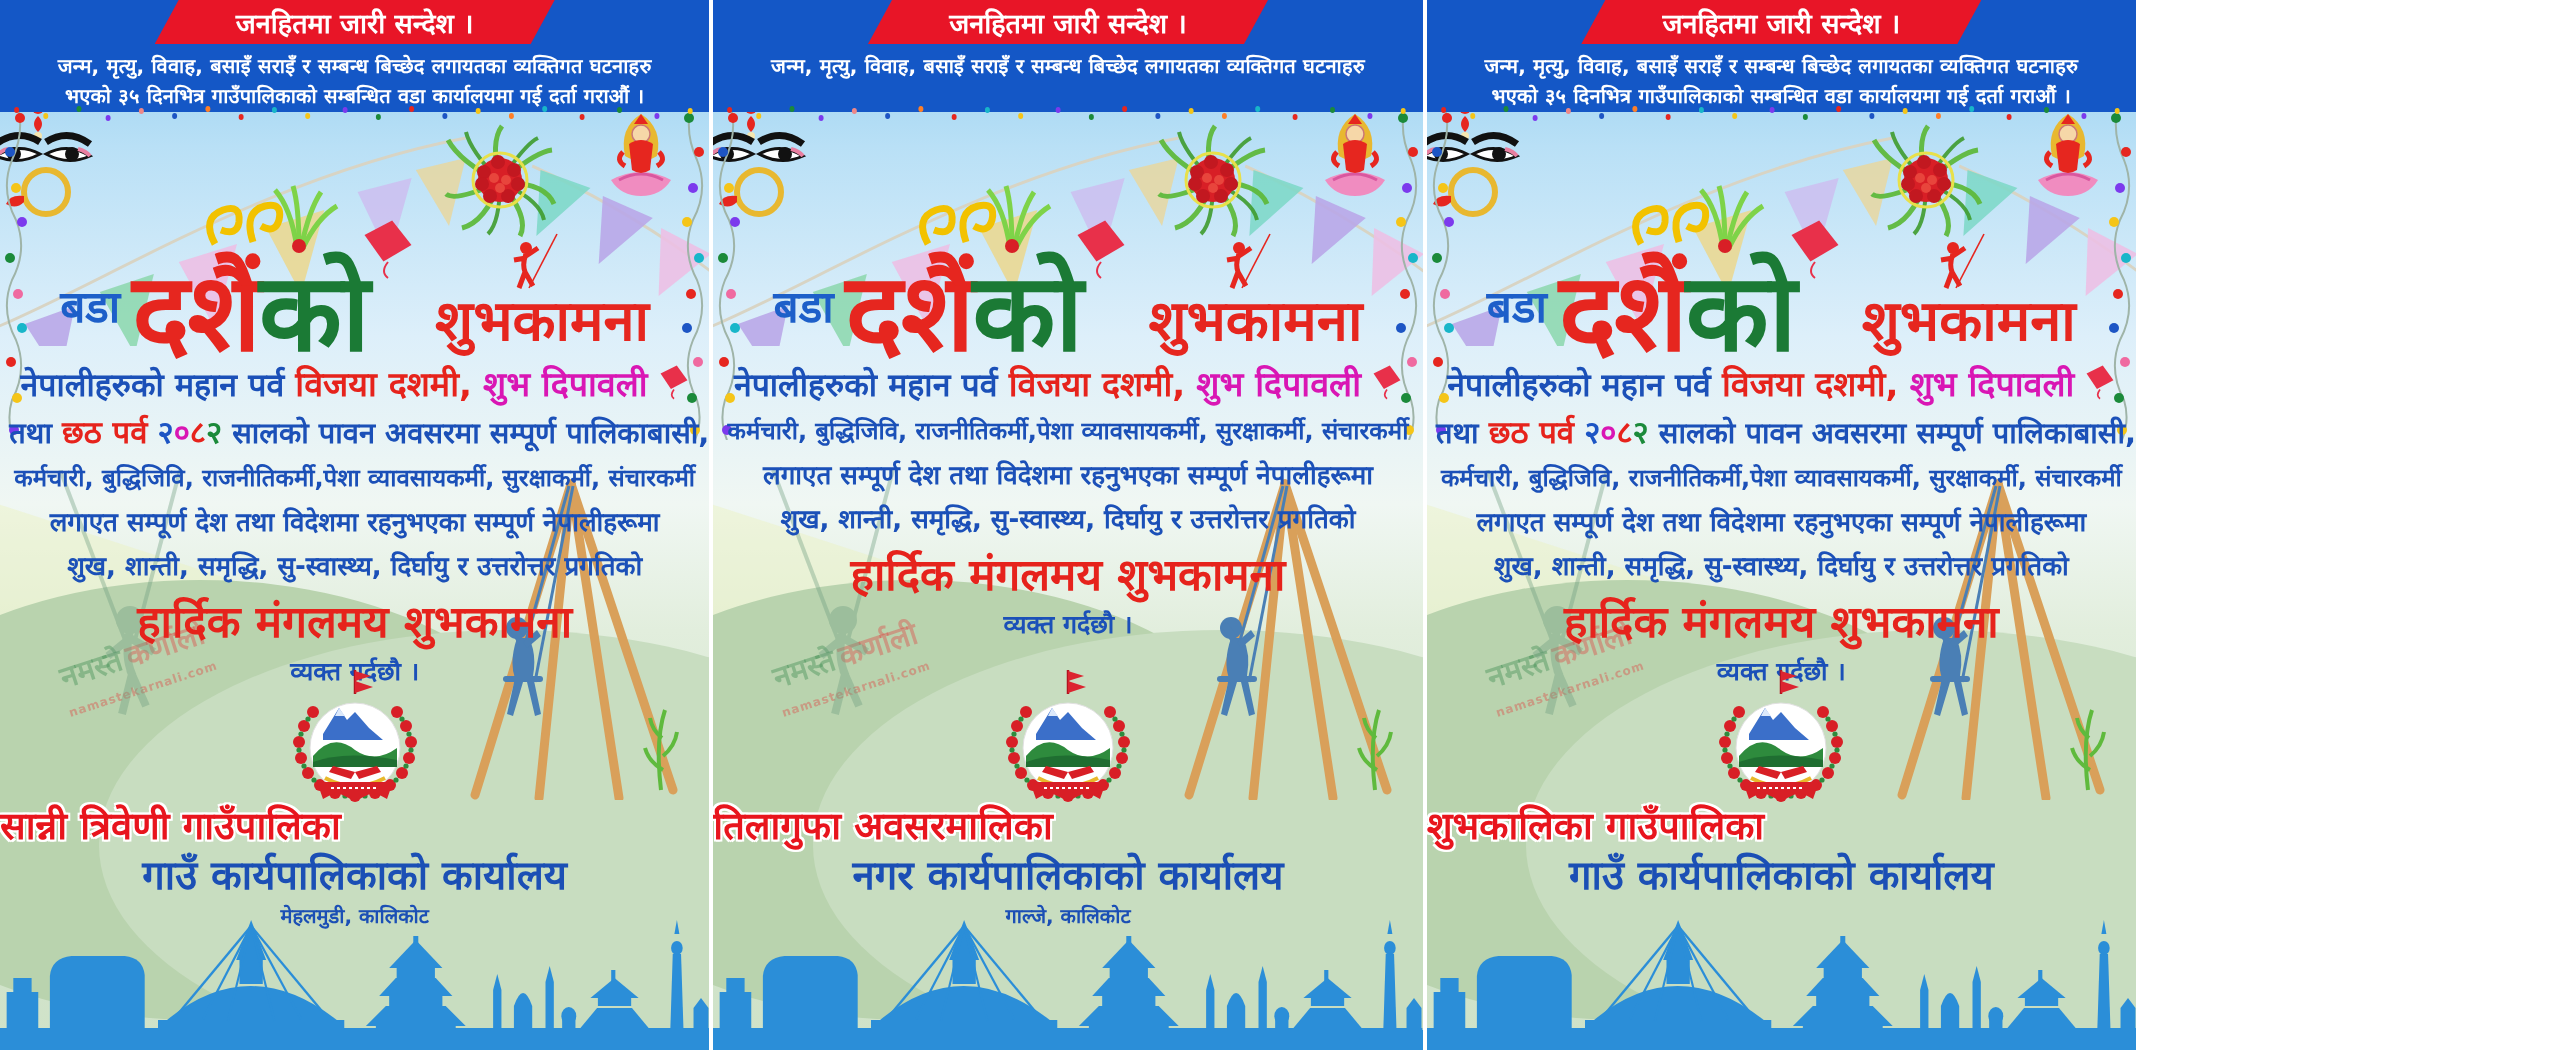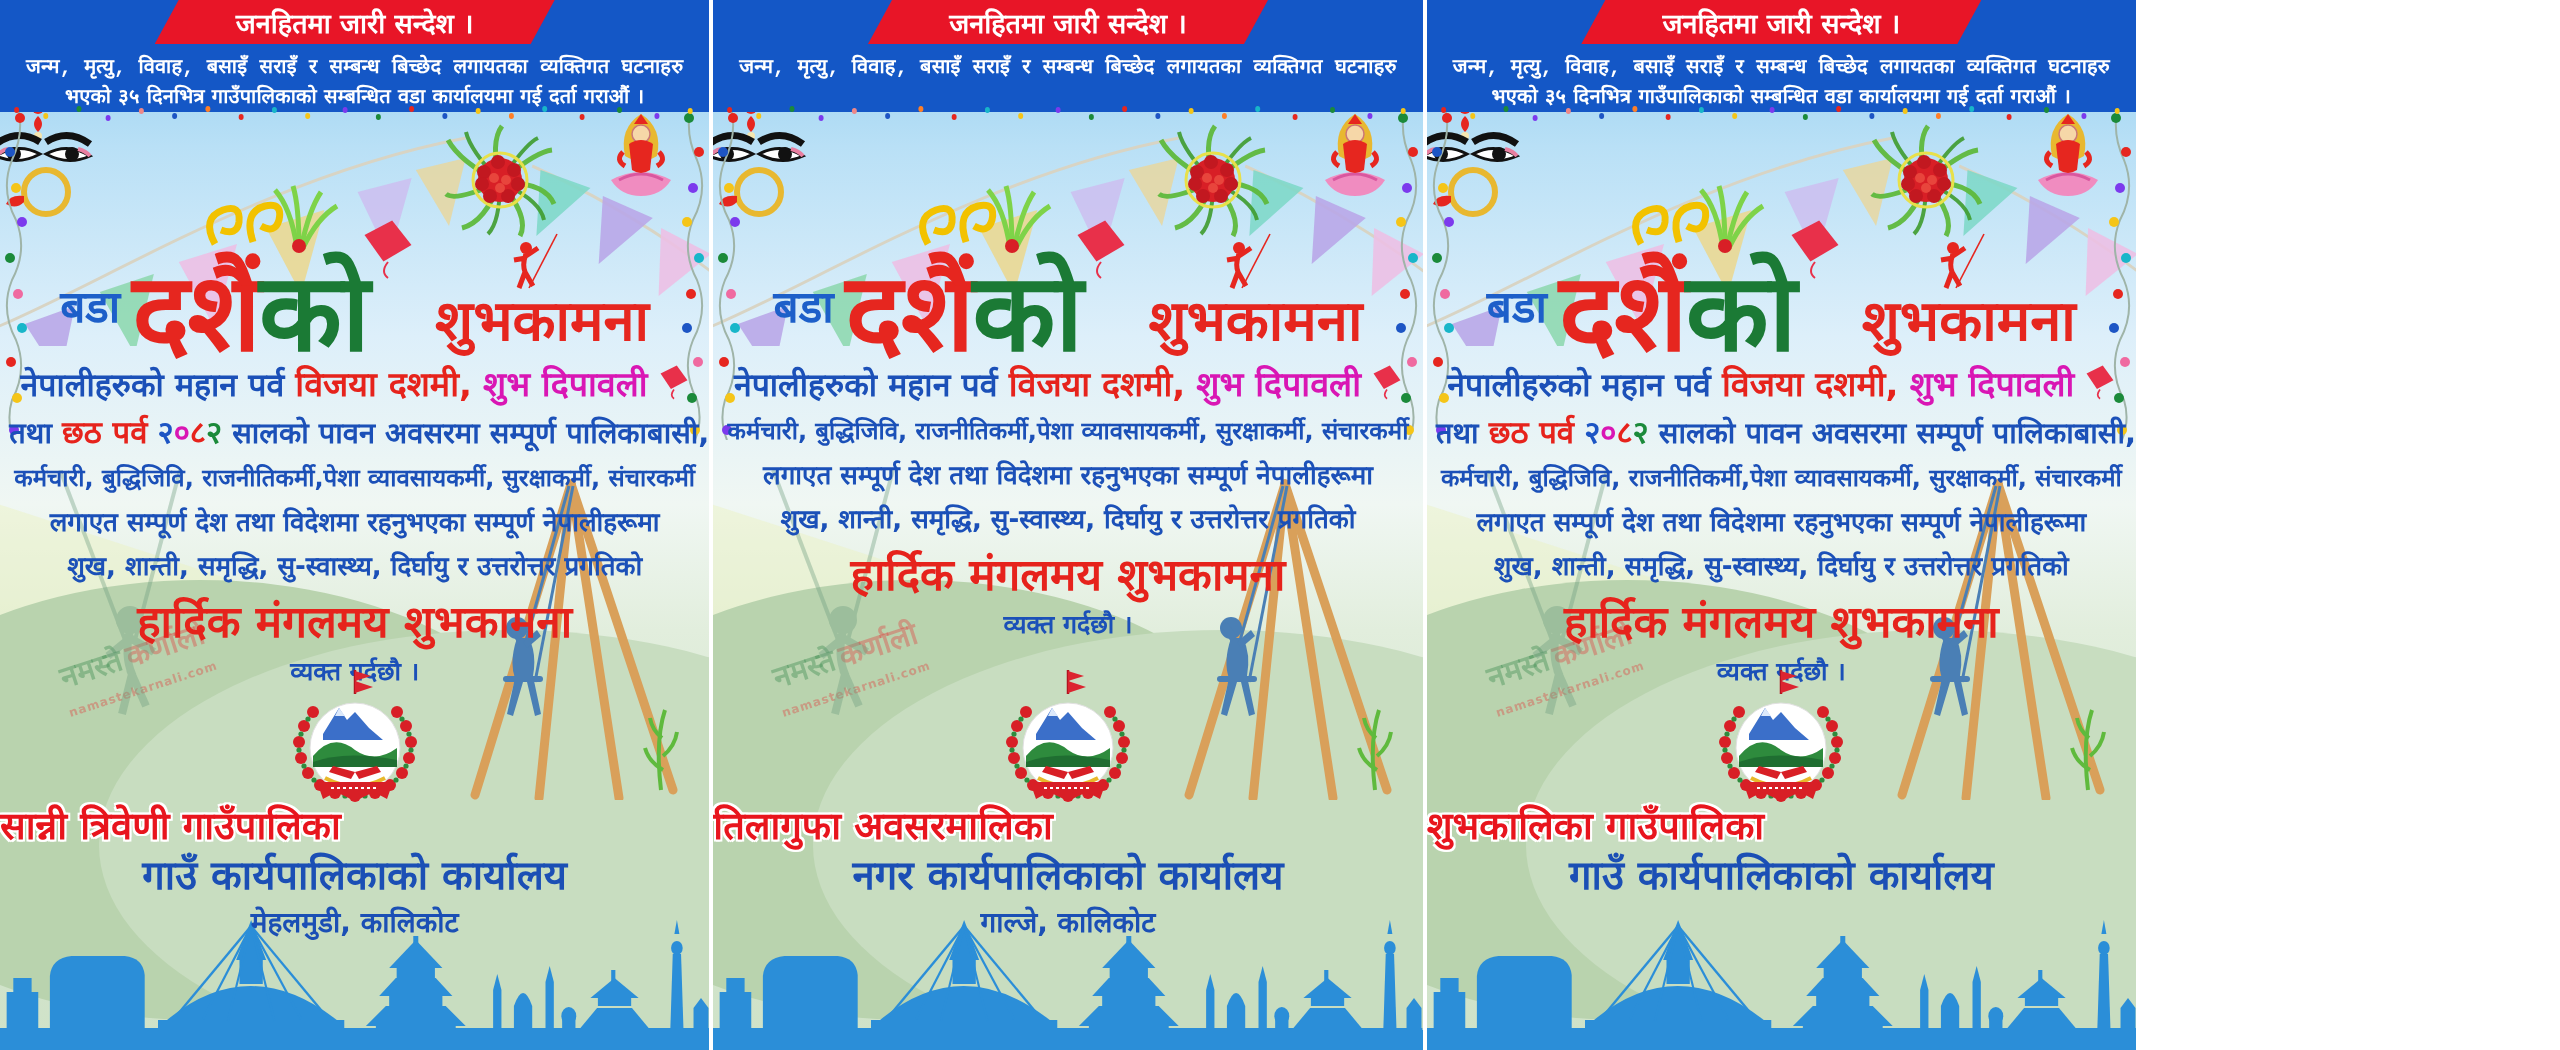--- a/index.html
+++ b/index.html
@@ -8,21 +8,21 @@
   .poster{position:relative;flex:1;height:1050px;overflow:hidden;
     background:linear-gradient(180deg,#8fcdf0 0%,#b9e0f6 14%,#ddeffa 32%,#f0f7f3 48%,#e2eedd 60%,#d5e6cf 78%,#cfe2c8 100%);}
   
   .topbar{position:absolute;left:0;top:0;width:100%;height:112px;background:#1457c6;z-index:6;}
   .ribbon{position:absolute;left:50%;top:0;transform:translateX(-50%);width:400px;height:44px;
     background:#e81527;clip-path:polygon(6% 0,100% 0,94% 100%,0 100%);
     display:flex;align-items:center;justify-content:center;}
   .ribbon span{color:#fff;font-weight:bold;font-size:27px;white-space:nowrap;}
   .notice{position:absolute;left:0;width:100%;text-align:center;color:#fff;font-weight:bold;
     font-size:20px;white-space:nowrap;letter-spacing:.2px;}
-  .notice.l1{top:52px;font-family:Liberation Mono, monospace;}
+  .notice.l1{top:52px;}
   .notice.l2{top:82px;}
   
   .confetti{position:absolute;left:0;top:104px;width:100%;height:22px;z-index:7;}
   
   .dec{position:absolute;z-index:3;}
   .durga{left:-6px;top:100px;}
   .laxmi{right:28px;top:106px;}
   .flower{left:62%;top:122px;}
   .bunting{left:0;top:96px;width:100%;}
   .lights-l{left:2px;top:100px;}
@@ -50,21 +50,21 @@
   .gl6{font-size:44px;font-weight:bold;color:#e6231c;line-height:60px;margin-top:4px;}
   .gl7{font-size:25px;font-weight:bold;color:#1b50b8;line-height:40px;}
   
   .emblem{position:absolute;left:50%;top:668px;transform:translateX(-50%);z-index:5;}
   .muni{position:absolute;left:0;top:798px;width:100%;z-index:6;
     color:#e8151d;font-weight:bold;font-size:38px;white-space:nowrap;
     text-shadow:-2px -2px 0 #fff,2px -2px 0 #fff,-2px 2px 0 #fff,2px 2px 0 #fff,0 2px 0 #fff,0 -2px 0 #fff;}
   .office{position:absolute;left:0;top:846px;width:100%;text-align:center;z-index:6;
     color:#1b4fb5;font-weight:bold;font-size:40px;white-space:nowrap;}
   .addr{position:absolute;left:0;top:902px;width:100%;text-align:center;z-index:6;
-    color:#1b4fb5;font-weight:bold;font-size:28px;white-space:nowrap;}
+    color:#1b4fb5;font-weight:bold;font-size:20px;white-space:nowrap;}
   
   .hill{position:absolute;border-radius:50%;z-index:1;}
   .hill-a{left:-170px;top:580px;width:740px;height:440px;background:#b9d3ae;}
   .hill-b{right:-210px;top:630px;width:820px;height:430px;background:#c8ddc0;}
   .beam{position:absolute;left:-120px;top:560px;width:560px;height:130px;background:#eaf2c2;
     opacity:.45;transform:rotate(18deg);z-index:1;}
   .swing{right:28px;top:470px;z-index:2;}
   .ghost{left:30px;top:470px;opacity:.38;z-index:2;}
   .skyline{position:absolute;left:0;bottom:0;width:100%;z-index:4;}
   .bottombar{position:absolute;left:0;bottom:0;width:100%;height:20px;background:#2b8ed8;z-index:5;}

